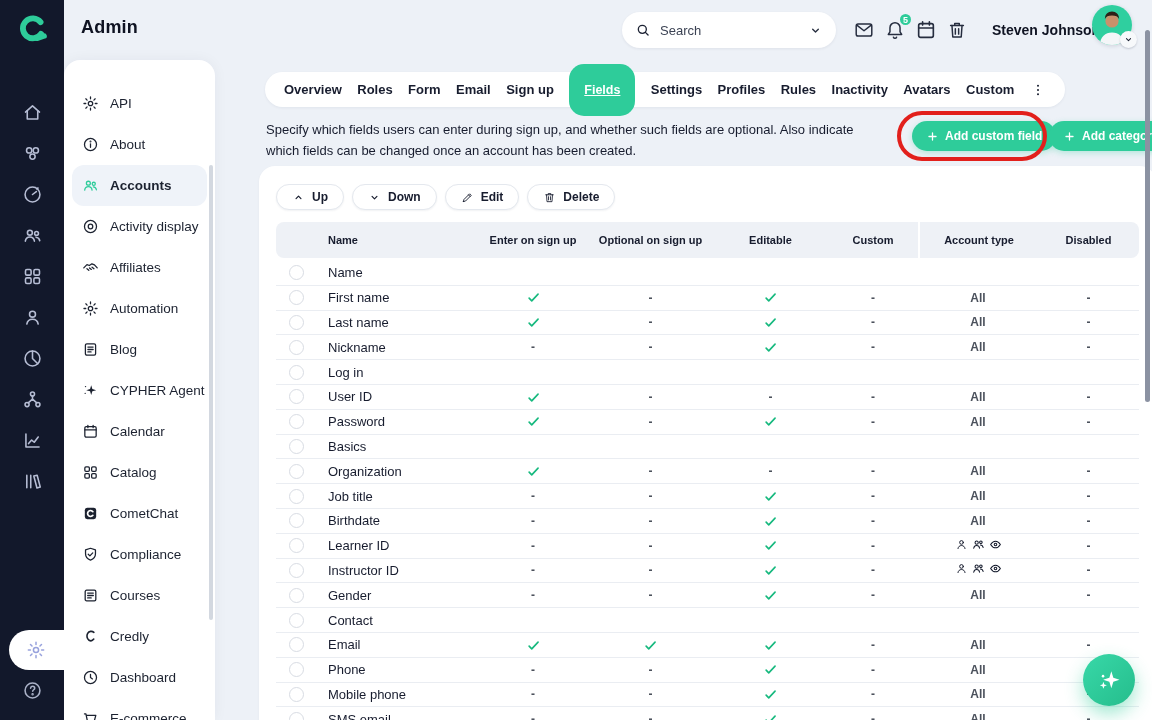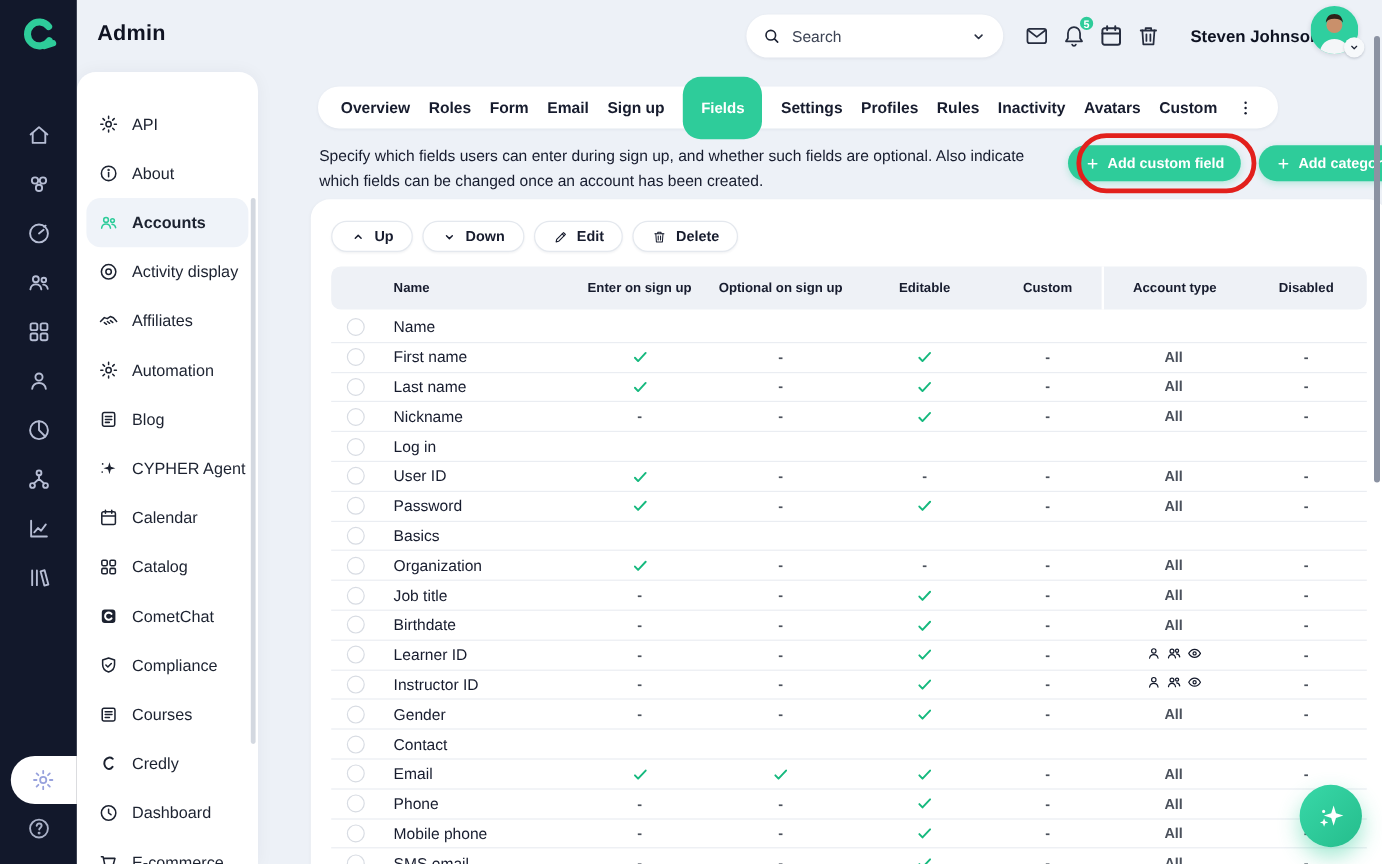--- a/index.html
+++ b/index.html
@@ -53,30 +53,30 @@
   .side-item.active { background:#eff3f9; font-weight:700; }
   .side-item.active .ic { color:#2ecc9a; }
   .side-scrollbar { position:absolute; right:2px; top:105px; width:4px; height:455px; background:#d3d8e0; border-radius:2px; cursor:pointer; }
 
   
   .main { position:absolute; left:215px; top:60px; right:0; bottom:0;margin-left:28px; }
 
   .tabsbar { position:absolute; left:22px; top:12px; width:800px; height:35px; background:#fff; border-radius:17.5px;
              box-shadow:0 1px 3px rgba(25,35,60,.06); display:flex; align-items:center; justify-content:space-between; padding:0 19px; }
   .tab { font-size:13px; font-weight:700; color:#171c2e; cursor:pointer; white-space:nowrap; }
-  .tab.active { background:#2ecc9a; color:#fff; padding:19px 15px; border-radius:15px; font-size:12.5px; }
+  .tab.active { background:#2ecc9a; color:#fff; padding:19px 15px; border-radius:15px; font-size:12.5px;text-decoration:underline; }
   .tab-more { width:16px; height:16px; color:#171c2e; cursor:pointer; }
 
   .desc { position:absolute; left:23px; top:59px; width:614px; font-size:13px; line-height:1.62; color:#171c2e; font-weight:500; }
 
   .btn-green { position:absolute; height:30px; background:#2ecc9a; border:none; border-radius:15px; color:#fff;
                font-family:inherit; font-size:12px; font-weight:700; display:inline-flex; align-items:center; gap:6px;
                padding:0 14px; cursor:pointer; box-shadow:0 2px 6px rgba(46,204,154,.3); white-space:nowrap; }
   .btn-green .ic { width:13px; height:13px; color:#fff; }
-  .btn-add-field { left:647px; top:61px; }
+  .btn-add-field { left:669px; top:61px; }
   .btn-add-cat  { left:806px; top:61px; }
   .annotation-ring { position:absolute; left:654px; top:51px; width:150px; height:50px; border:4px solid #e2201c;
                      border-radius:25px; pointer-events:none; z-index:5; }
 
   
   .card { position:absolute; left:16px; top:106px; width:897px; bottom:0; background:#fff; border-radius:16px 16px 0 0;
           padding:18px 17px 0; box-shadow:0 1px 3px rgba(25,35,60,.04); }
   .toolbar { display:flex; gap:8px; }
   .tool-btn { height:26px; display:inline-flex; align-items:center; gap:7px; padding:0 15px; background:#fff;
               border:1px solid #e4e8ee; border-radius:13px; font-family:inherit; font-size:12px; font-weight:700; color:#171c2e;

